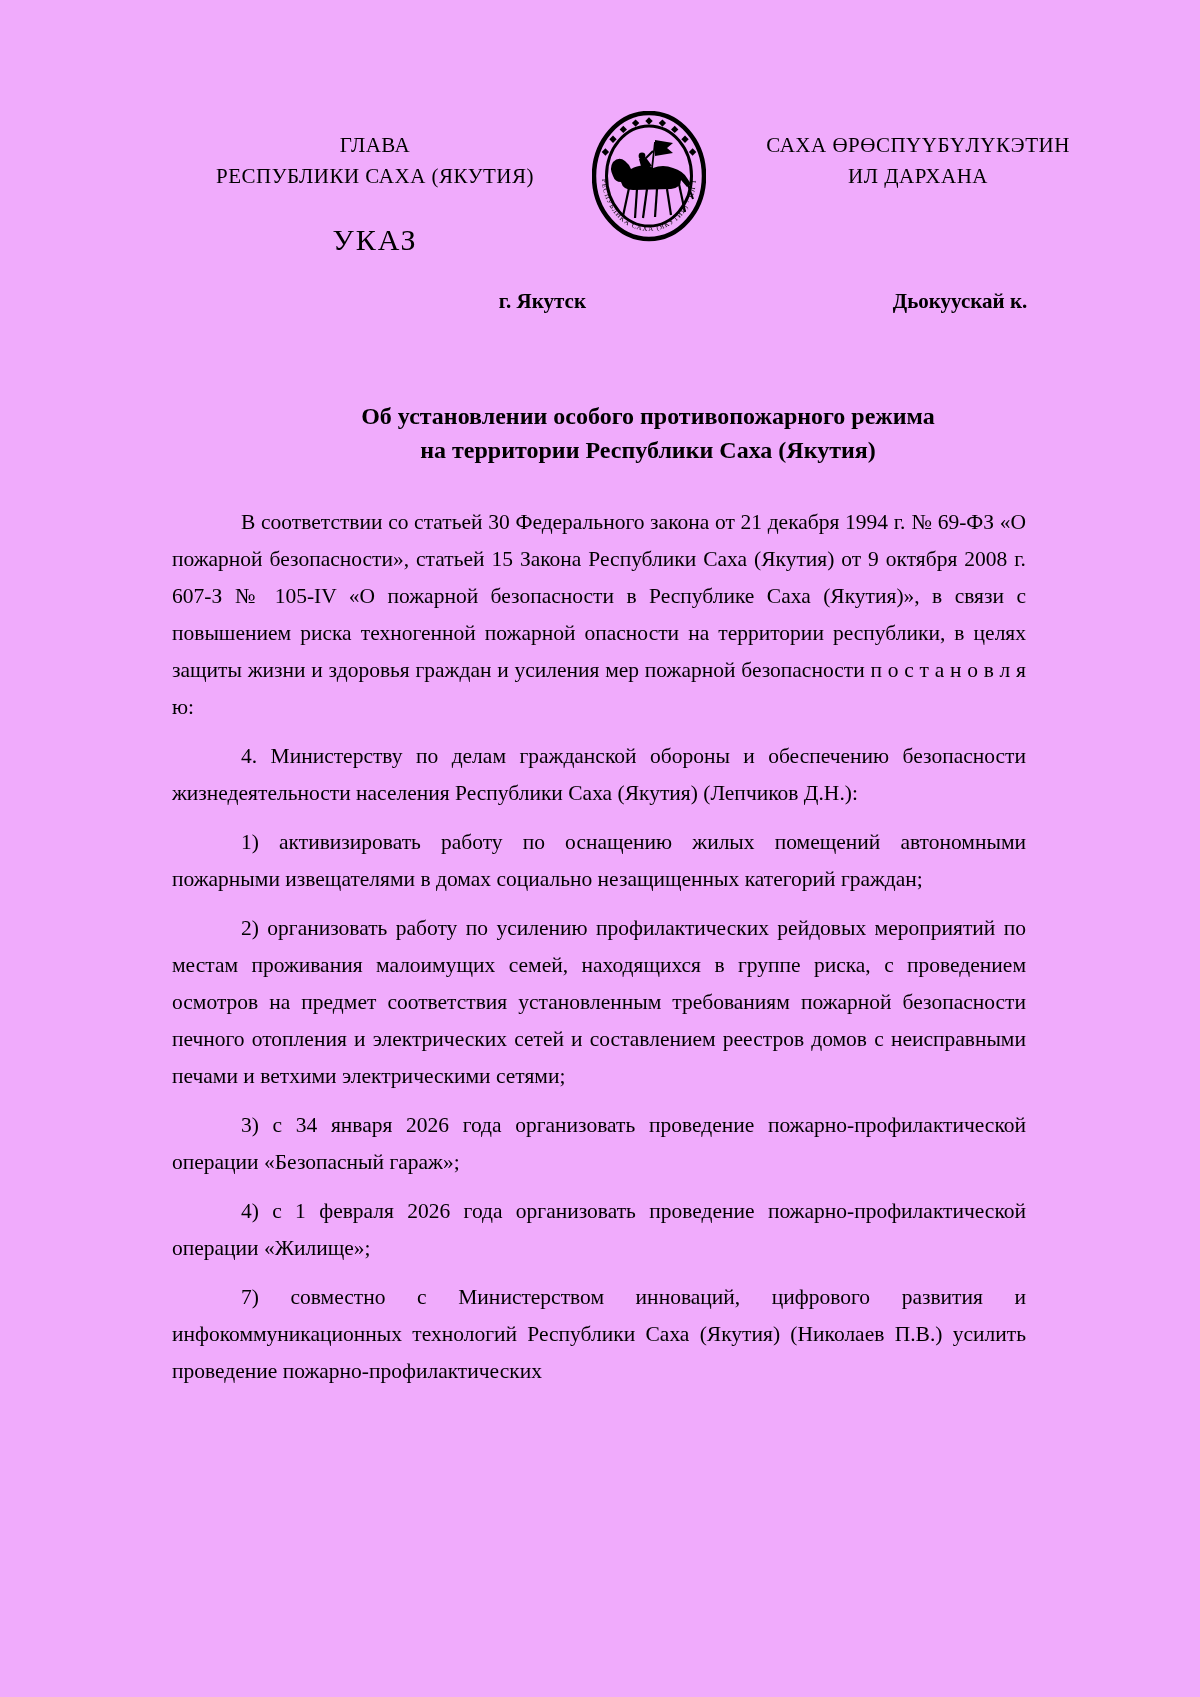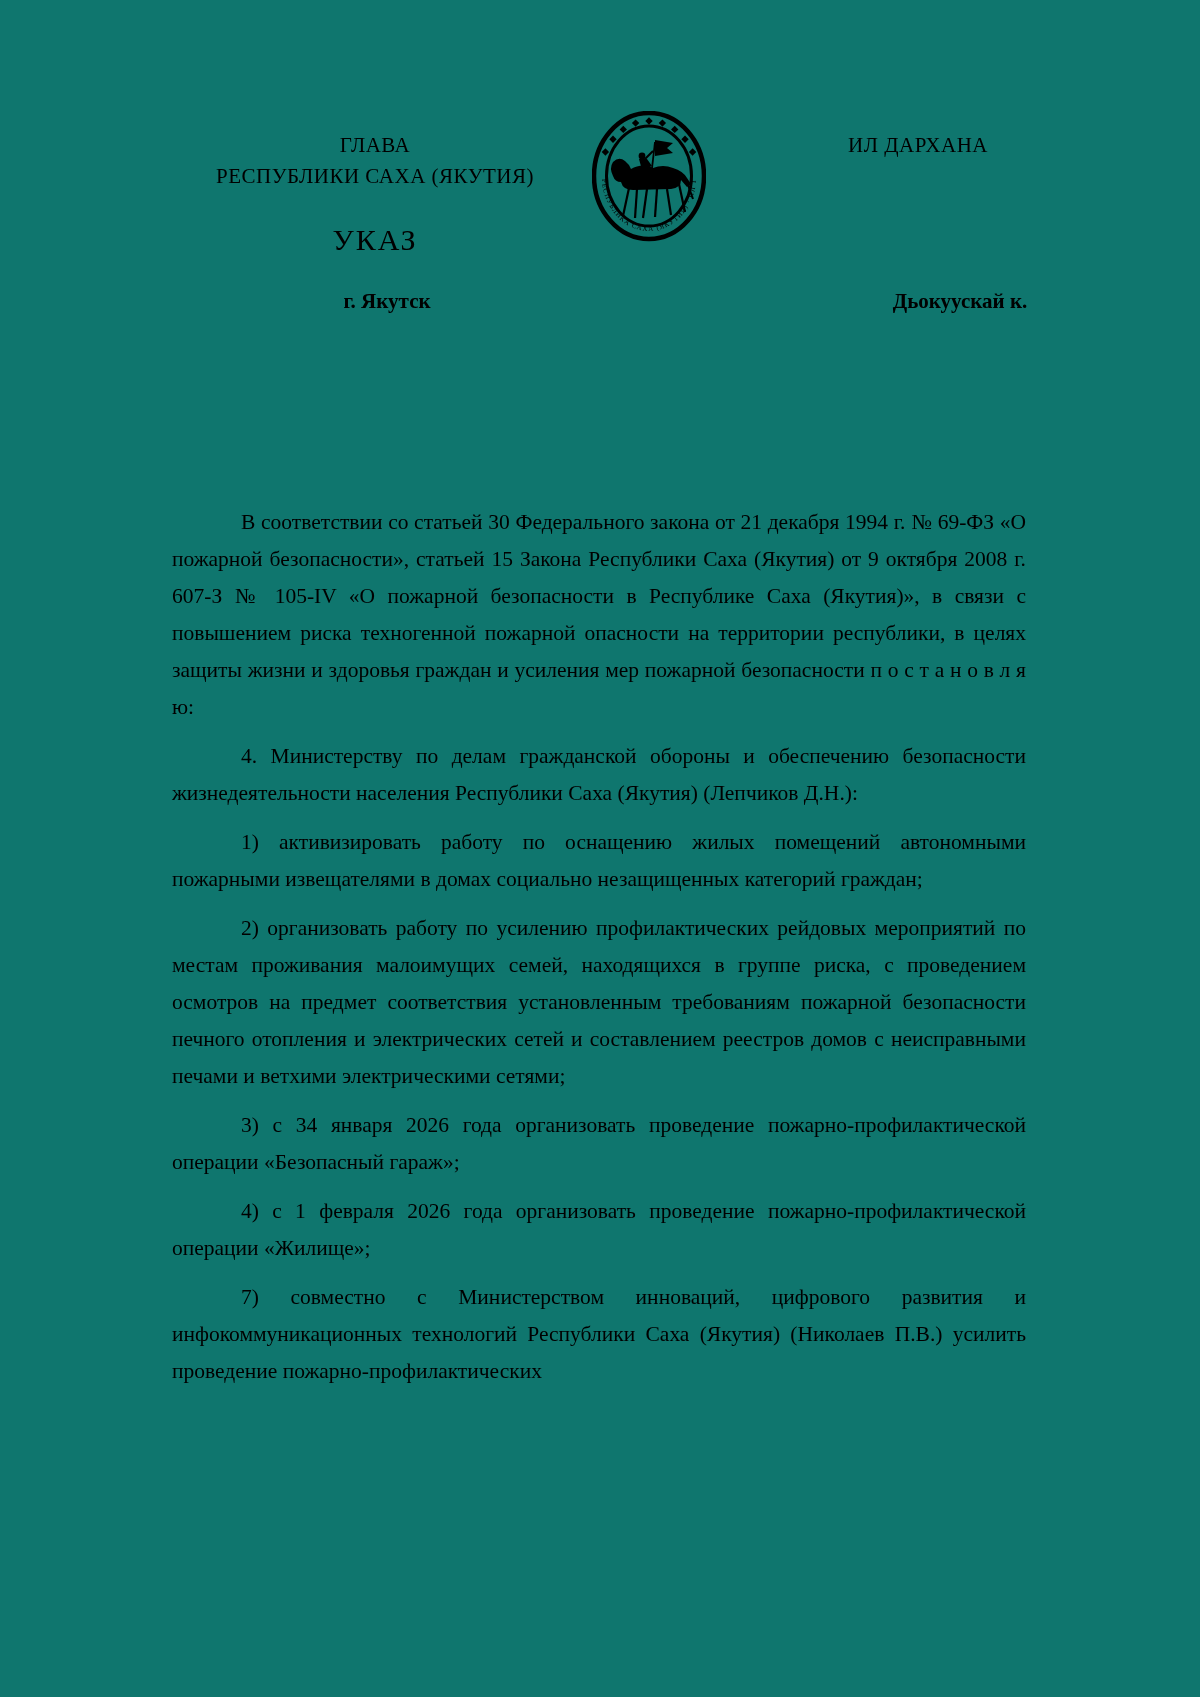--- a/index.html
+++ b/index.html
@@ -4,21 +4,21 @@
 <style>
   html, body {
     margin: 0;
     padding: 0;
     background: #ffffff;
   }
   .page {
     position: relative;
     width: 1200px;
     height: 1697px;
-    background: #0f766e;
+    background: #f0abfc;
     color: #000;
     font-family: "Liberation Serif", serif;
     overflow: hidden;
   }
   
   .org-left, .org-right {
     position: absolute;
     top: 130px;
     width: 430px;
     text-align: center;
@@ -43,21 +43,21 @@
   .doctype-right { left: 790px; width: 400px; }
 
   .place {
     position: absolute;
     top: 289px;
     text-align: center;
     font-size: 21px;
     font-weight: bold;
     white-space: nowrap;
   }
-  .place-left  { left: 172px; width: 430px; }
+  .place-left  { left: 156px; width: 430px; text-align: right; }
   .place-right { left: 760px; width: 400px; }
 
   .emblem {
     position: absolute;
     left: 592px;
     top: 111px;
     width: 114px;
     height: 131px;
   }
 
@@ -93,20 +93,21 @@
 <body>
 
 <div class="page">
 
   <div class="org-left">
     <div>ГЛАВА</div>
     <div>РЕСПУБЛИКИ САХА (ЯКУТИЯ)</div>
   </div>
 
   <div class="org-right">
+    <div>САХА ӨРӨСПҮҮБҮЛҮКЭТИН</div>
     <div>ИЛ ДАРХАНА</div>
   </div>
 
   <div class="emblem">
     <svg viewBox="0 0 114 131" width="114" height="131" aria-hidden="true">
       <defs>
         <path id="ringArc" d="M 10,66 A 47,54 0 0 0 104,66"></path>
       </defs>
 
       <ellipse cx="57" cy="65" rx="55" ry="63" fill="none" stroke="#000" stroke-width="4.5"></ellipse>
@@ -144,20 +145,24 @@
         <path d="M95 71 L101 88" stroke="#000" stroke-width="2" fill="none"></path>
       </g>
     </svg>
   </div>
 
   <div class="doctype doctype-left">УКАЗ</div>
 
   <div class="place place-left">г. Якутск</div>
   <div class="place place-right">Дьокуускай к.</div>
 
+  <div class="title">
+    <div>Об установлении особого противопожарного режима</div>
+    <div>на территории Республики Саха (Якутия)</div>
+  </div>
 
   <div class="body-text">
     <p>В соответствии со статьей 30 Федерального закона от 21 декабря 1994 г. № 69-ФЗ «О пожарной безопасности», статьей 15 Закона Республики Саха (Якутия) от 9 октября 2008 г. 607-З № 105-IV «О пожарной безопасности в Республике Саха (Якутия)», в связи с повышением риска техногенной пожарной опасности на территории республики, в целях защиты жизни и здоровья граждан и усиления мер пожарной безопасности п о с т а н о в л я ю:</p>
     <p>4. Министерству по делам гражданской обороны и обеспечению безопасности жизнедеятельности населения Республики Саха (Якутия) (Лепчиков Д.Н.):</p>
     <p>1) активизировать работу по оснащению жилых помещений автономными пожарными извещателями в домах социально незащищенных категорий граждан;</p>
     <p>2) организовать работу по усилению профилактических рейдовых мероприятий по местам проживания малоимущих семей, находящихся в группе риска, с проведением осмотров на предмет соответствия установленным требованиям пожарной безопасности печного отопления и электрических сетей и составлением реестров домов с неисправными печами и ветхими электрическими сетями;</p>
     <p>3) с 34 января 2026 года организовать проведение пожарно-профилактической операции «Безопасный гараж»;</p>
     <p>4) с 1 февраля 2026 года организовать проведение пожарно-профилактической операции «Жилище»;</p>
     <p>7) совместно с Министерством инноваций, цифрового развития и инфокоммуникационных технологий Республики Саха (Якутия) (Николаев П.В.) усилить проведение пожарно-профилактических</p>
   </div>

